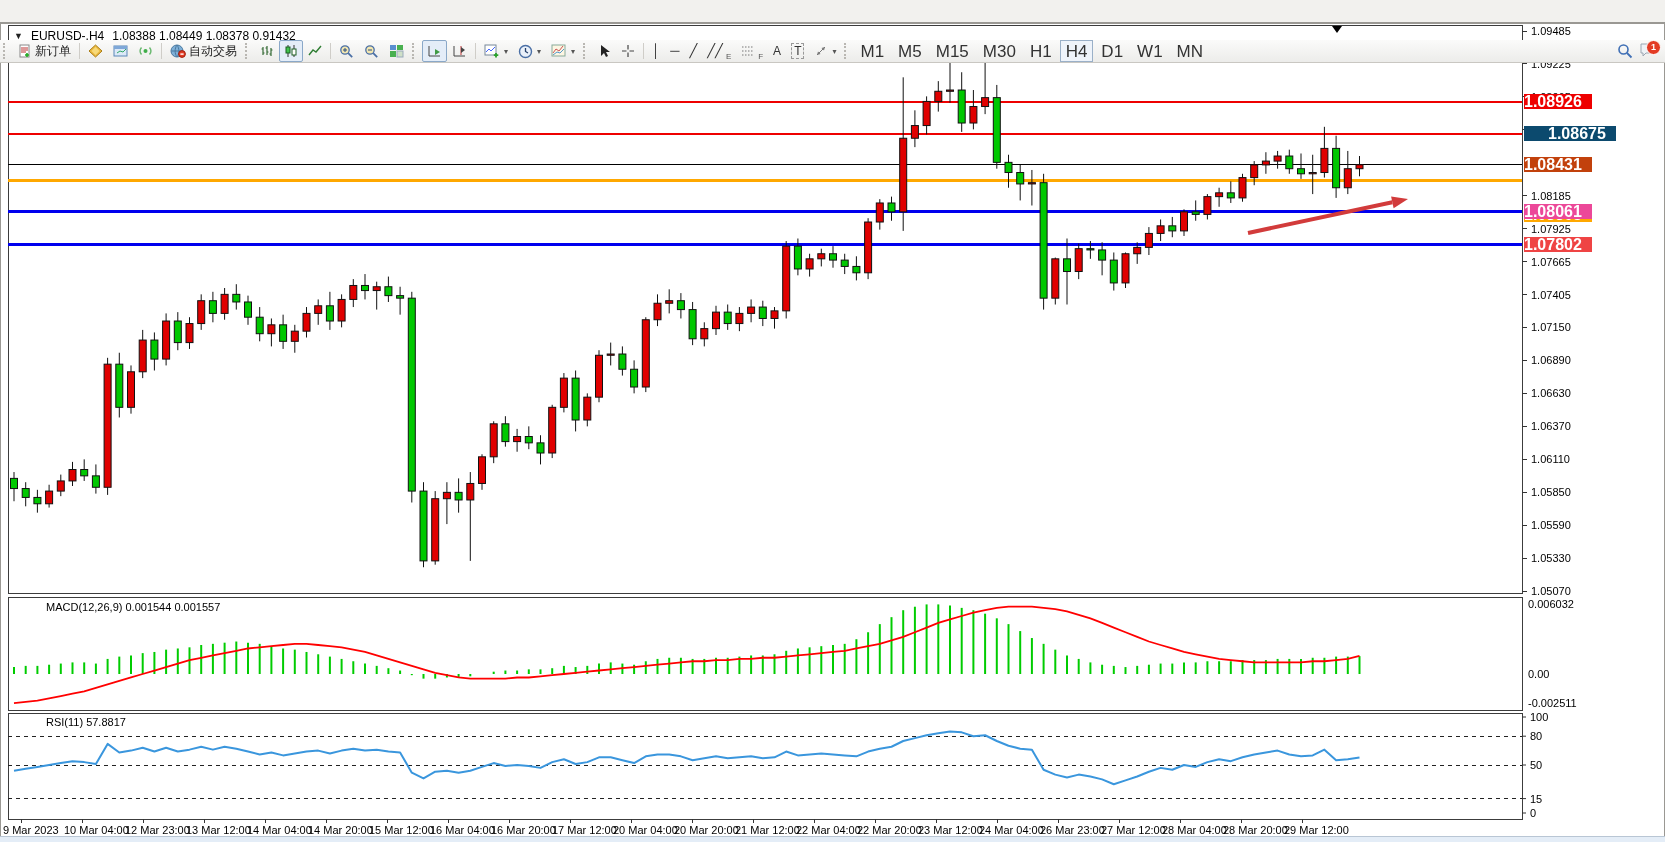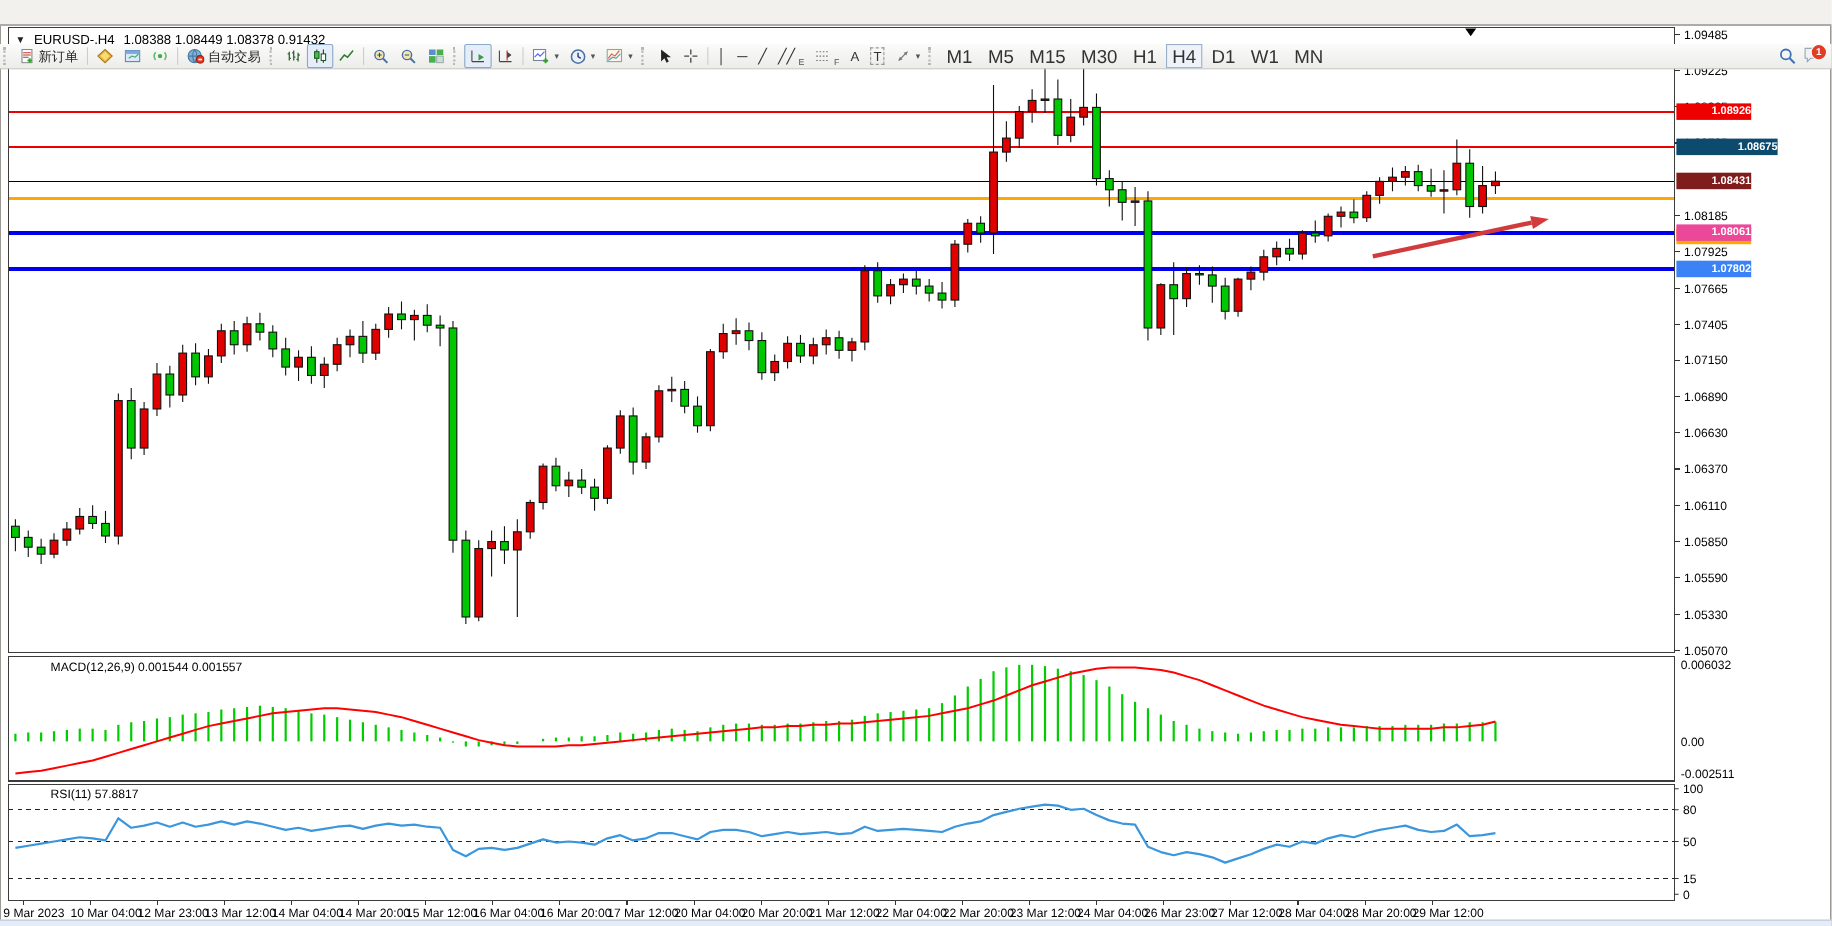--- a/index.html
+++ b/index.html
@@ -25,21 +25,21 @@
     border:1px solid #fff;}
   
   .chart-window{position:absolute;left:0;top:22px;width:1665px;height:820px;background:#ffffff;
     border-top:1px solid #9a9893;}
   #chart-svg{position:absolute;left:0;top:0;}
   .chart-title{position:absolute;left:14px;top:6px;font-size:12px;color:#000;z-index:3;
     display:flex;gap:8px;align-items:center;}
   .collapse{font-size:9px;color:#222;}
   .pane-label{position:absolute;left:14px;font-size:11px;color:#000;z-index:3;padding-left:32px;}
   .price-badge{position:absolute;left:1524px;width:68px;height:15px;z-index:4;
-    color:#fff;font-size:10px;font-weight:bold;text-align:right;line-height:15px;}
+    color:#fff;font-size:16px;font-weight:bold;text-align:left;line-height:15px;}
   .status-strip{position:absolute;left:0;top:836px;width:1665px;height:6px;
     background:#e4edf7;border-top:1px solid #b9c6d4;}
 </style>
 </head>
 <body>
 
 <div class="toolbar">
   <div class="tb-handle"></div>
   <div class="tb-btn">
     <svg width="14" height="14" viewBox="0 0 14 14">
@@ -693,19 +693,19 @@
   <div class="chart-title">
     <span class="collapse">▼</span>
     <span>EURUSD-,H4</span>
     <span>1.08388 1.08449 1.08378 0.91432</span>
   </div>
   <div class="pane-label" style="top:578px">MACD(12,26,9) 0.001544 0.001557</div>
   <div class="pane-label" style="top:693px">RSI(11) 57.8817</div>
   <div id="badges">
       <div class="price-badge" style="top: 71.4483px; background: rgb(238, 0, 0);">1.08926</div>
       <div class="price-badge" style="top: 103.305px; background: #0c4a6e; padding-left: 24px;">1.08675</div>
-      <div class="price-badge" style="top: 134.274px; background: #7f1d1d;">1.08431</div>
+      <div class="price-badge" style="top: 134.274px; background: #c2410c;">1.08431</div>
       <div class="price-badge" style="top: 150.266px; background: rgb(255, 168, 0); margin-top: 34px;">1.08305</div>
       <div class="price-badge" style="top: 181.234px; background: #ec4899;">1.08061</div>
-      <div class="price-badge" style="top: 214.106px; background: #3b82f6;">1.07802</div>
+      <div class="price-badge" style="top: 214.106px; background: #ef4444;">1.07802</div>
     </div>
 </div>
 <div class="status-strip"></div>
 
 </body></html>

